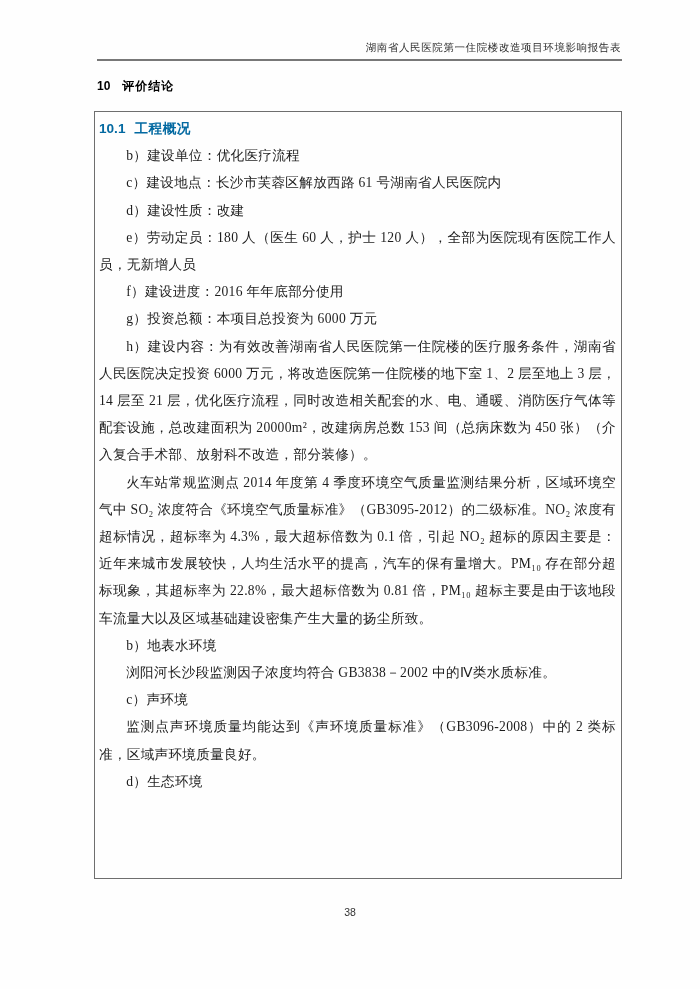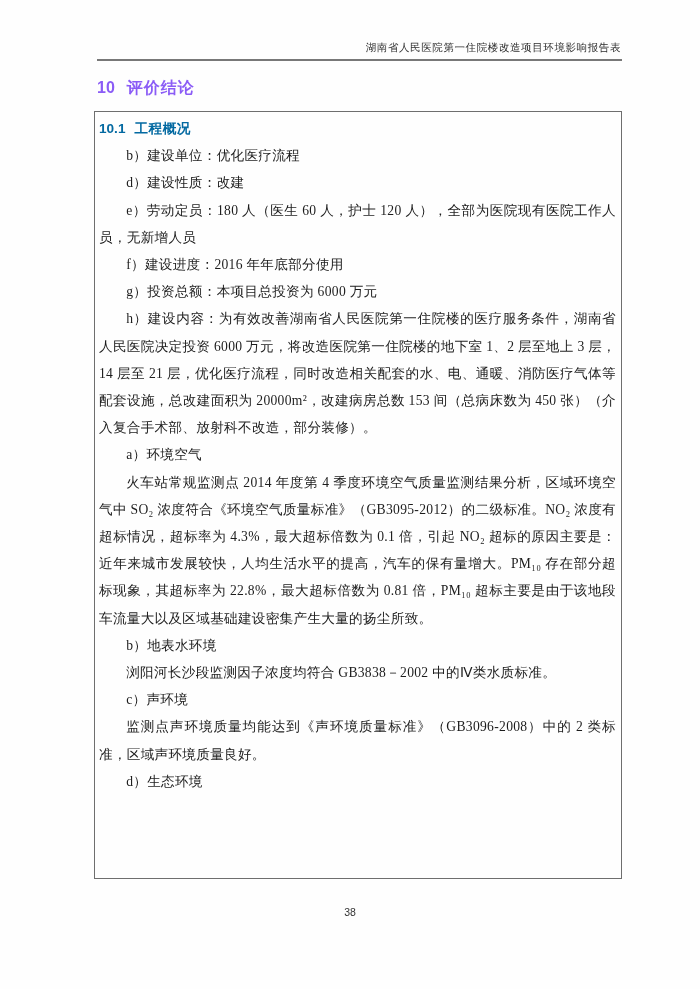--- a/index.html
+++ b/index.html
@@ -31,24 +31,24 @@
     left: 97px;
     width: 525px;
     height: 0;
     border-top: 2px solid #787878;
   }
   .doc-title {
     position: absolute;
     top: 78px;
     left: 97px;
     margin: 0;
-    font-size: 16px;
+    font-size: 12px;
     font-weight: bold;
     font-family: "Liberation Sans", sans-serif;
-    color: #8b5cf6;
+    color: #000000;
     letter-spacing: 1px;
   }
   .doc-title .title-num {
     margin-right: 12px;
     letter-spacing: 0;
   }
   .content-box {
     position: absolute;
     top: 111px;
     left: 94px;
@@ -107,29 +107,29 @@
     <span class="title-num">10</span><span>评价结论</span>
   </h1>
 
   <div class="content-box">
 
     <div class="section">
       <h2 class="section-heading">
         <span class="sec-num">10.1</span><span>工程概况</span>
       </h2>
       <p class="para">b）建设单位：优化医疗流程</p>
+      <p class="para">c）建设地点：长沙市芙蓉区解放西路 61 号湖南省人民医院内</p>
       <p class="para">d）建设性质：改建</p>
       <p class="para">e）劳动定员：180 人（医生 60 人，护士 120 人），全部为医院现有医院工作人员，无新增人员</p>
       <p class="para">f）建设进度：2016 年年底部分使用</p>
       <p class="para">g）投资总额：本项目总投资为 6000 万元</p>
       <p class="para">h）建设内容：为有效改善湖南省人民医院第一住院楼的医疗服务条件，湖南省人民医院决定投资 6000 万元，将改造医院第一住院楼的地下室 1、2 层至地上 3 层，14 层至 21 层，优化医疗流程，同时改造相关配套的水、电、通暖、消防医疗气体等配套设施，总改建面积为 20000m²，改建病房总数 153 间（总病床数为 450 张）（介入复合手术部、放射科不改造，部分装修）。</p>
     </div>
 
     <div class="section">
-      <p class="para">a）环境空气</p>
       <p class="para">火车站常规监测点 2014 年度第 4 季度环境空气质量监测结果分析，区域环境空气中 SO₂ 浓度符合《环境空气质量标准》（GB3095-2012）的二级标准。NO₂ 浓度有超标情况，超标率为 4.3%，最大超标倍数为 0.1 倍，引起 NO₂ 超标的原因主要是：近年来城市发展较快，人均生活水平的提高，汽车的保有量增大。PM₁₀ 存在部分超标现象，其超标率为 22.8%，最大超标倍数为 0.81 倍，PM₁₀ 超标主要是由于该地段车流量大以及区域基础建设密集产生大量的扬尘所致。</p>
       <p class="para">b）地表水环境</p>
       <p class="para">浏阳河长沙段监测因子浓度均符合 GB3838－2002 中的Ⅳ类水质标准。</p>
       <p class="para">c）声环境</p>
       <p class="para">监测点声环境质量均能达到《声环境质量标准》（GB3096-2008）中的 2 类标准，区域声环境质量良好。</p>
       <p class="para">d）生态环境</p>
     </div>
 
   </div>
 

